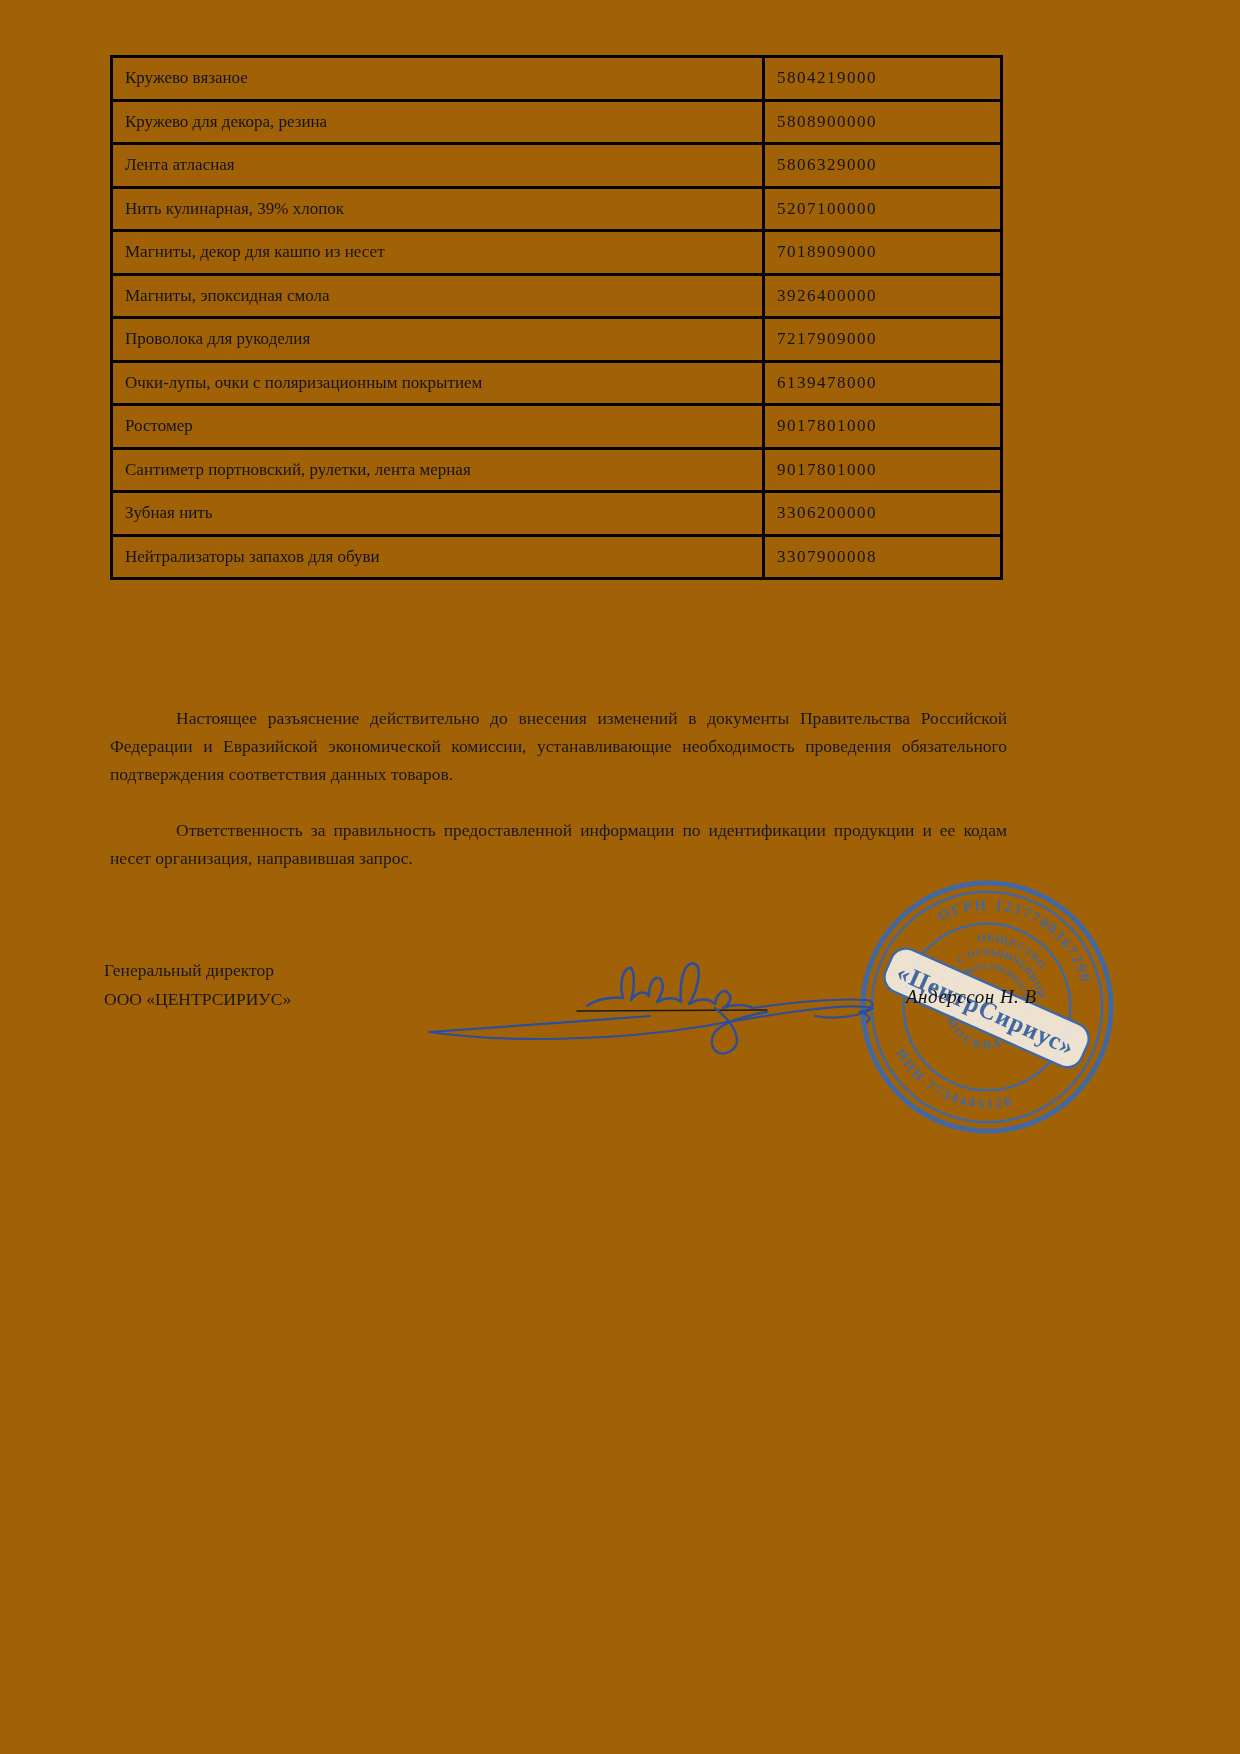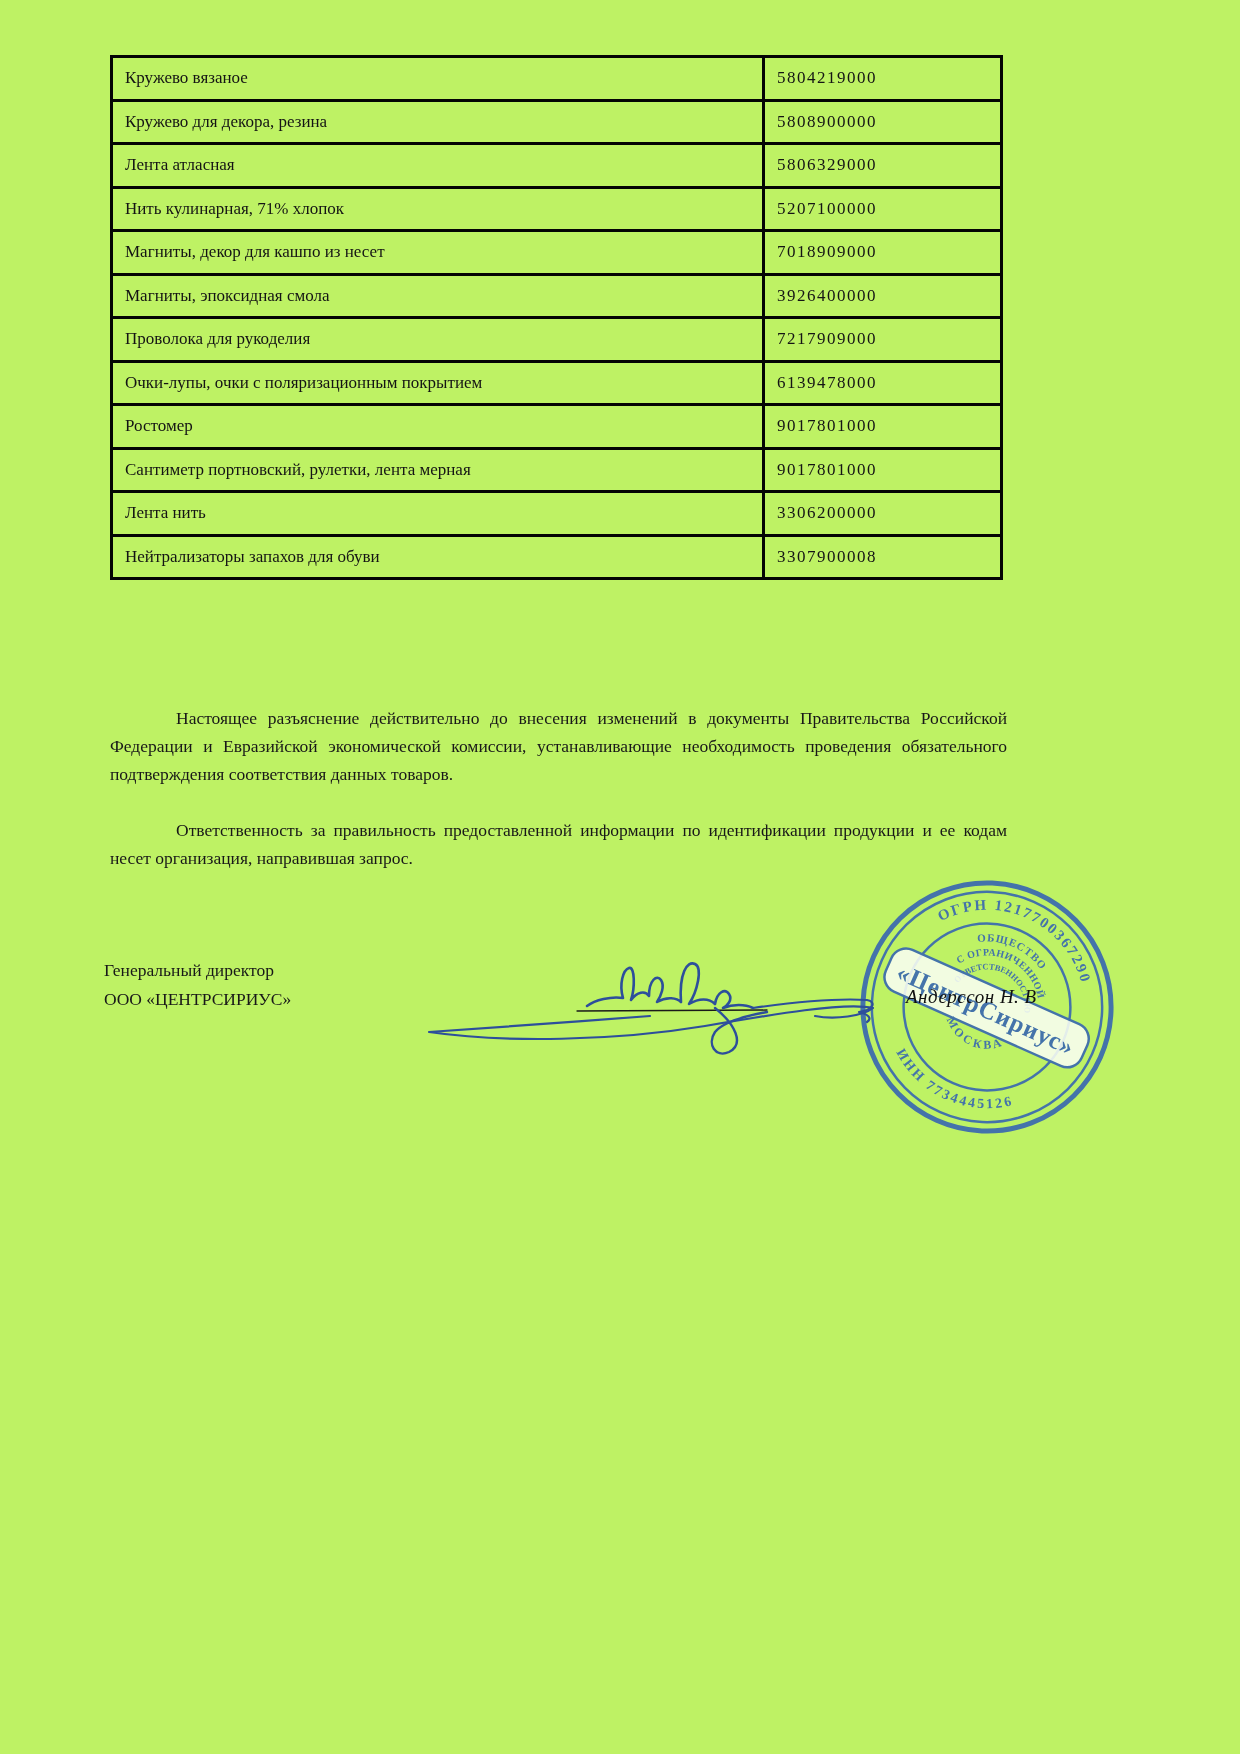--- a/index.html
+++ b/index.html
@@ -1,19 +1,19 @@
 <!DOCTYPE html>
 <html><head>
 <meta charset="utf-8">
 <style>
   html,body{margin:0;padding:0;background:#8a8a8a;}
   .page{
     position:relative;
     width:1240px;height:1754px;
-    background:#bef264;
+    background:#a16207;
     margin:0 auto;
     overflow:hidden;
     font-family:"Liberation Serif", serif;
     color:#161616;
   }
   
   table.codes-table{
     position:absolute;left:110px;top:55px;width:893px;
     border-collapse:collapse;table-layout:fixed;
   }
@@ -67,21 +67,21 @@
       </tr>
       <tr>
         <td class="col-name">Кружево для декора, резина</td>
         <td class="col-code">5808900000</td>
       </tr>
       <tr>
         <td class="col-name">Лента атласная</td>
         <td class="col-code">5806329000</td>
       </tr>
       <tr>
-        <td class="col-name">Нить кулинарная, 71% хлопок</td>
+        <td class="col-name">Нить кулинарная, 39% хлопок</td>
         <td class="col-code">5207100000</td>
       </tr>
       <tr>
         <td class="col-name">Магниты, декор для кашпо из несет</td>
         <td class="col-code">7018909000</td>
       </tr>
       <tr>
         <td class="col-name">Магниты, эпоксидная смола</td>
         <td class="col-code">3926400000</td>
       </tr>
@@ -95,21 +95,21 @@
       </tr>
       <tr>
         <td class="col-name">Ростомер</td>
         <td class="col-code">9017801000</td>
       </tr>
       <tr>
         <td class="col-name">Сантиметр портновский, рулетки, лента мерная</td>
         <td class="col-code">9017801000</td>
       </tr>
       <tr>
-        <td class="col-name">Лента нить</td>
+        <td class="col-name">Зубная нить</td>
         <td class="col-code">3306200000</td>
       </tr>
       <tr>
         <td class="col-name">Нейтрализаторы запахов для обуви</td>
         <td class="col-code">3307900008</td>
       </tr>
     </tbody>
   </table>
 
   <p id="para-responsibility" class="para">Ответственность за правильность предоставленной информации по идентификации продукции и ее кодам несет организация, направившая запрос.</p>

